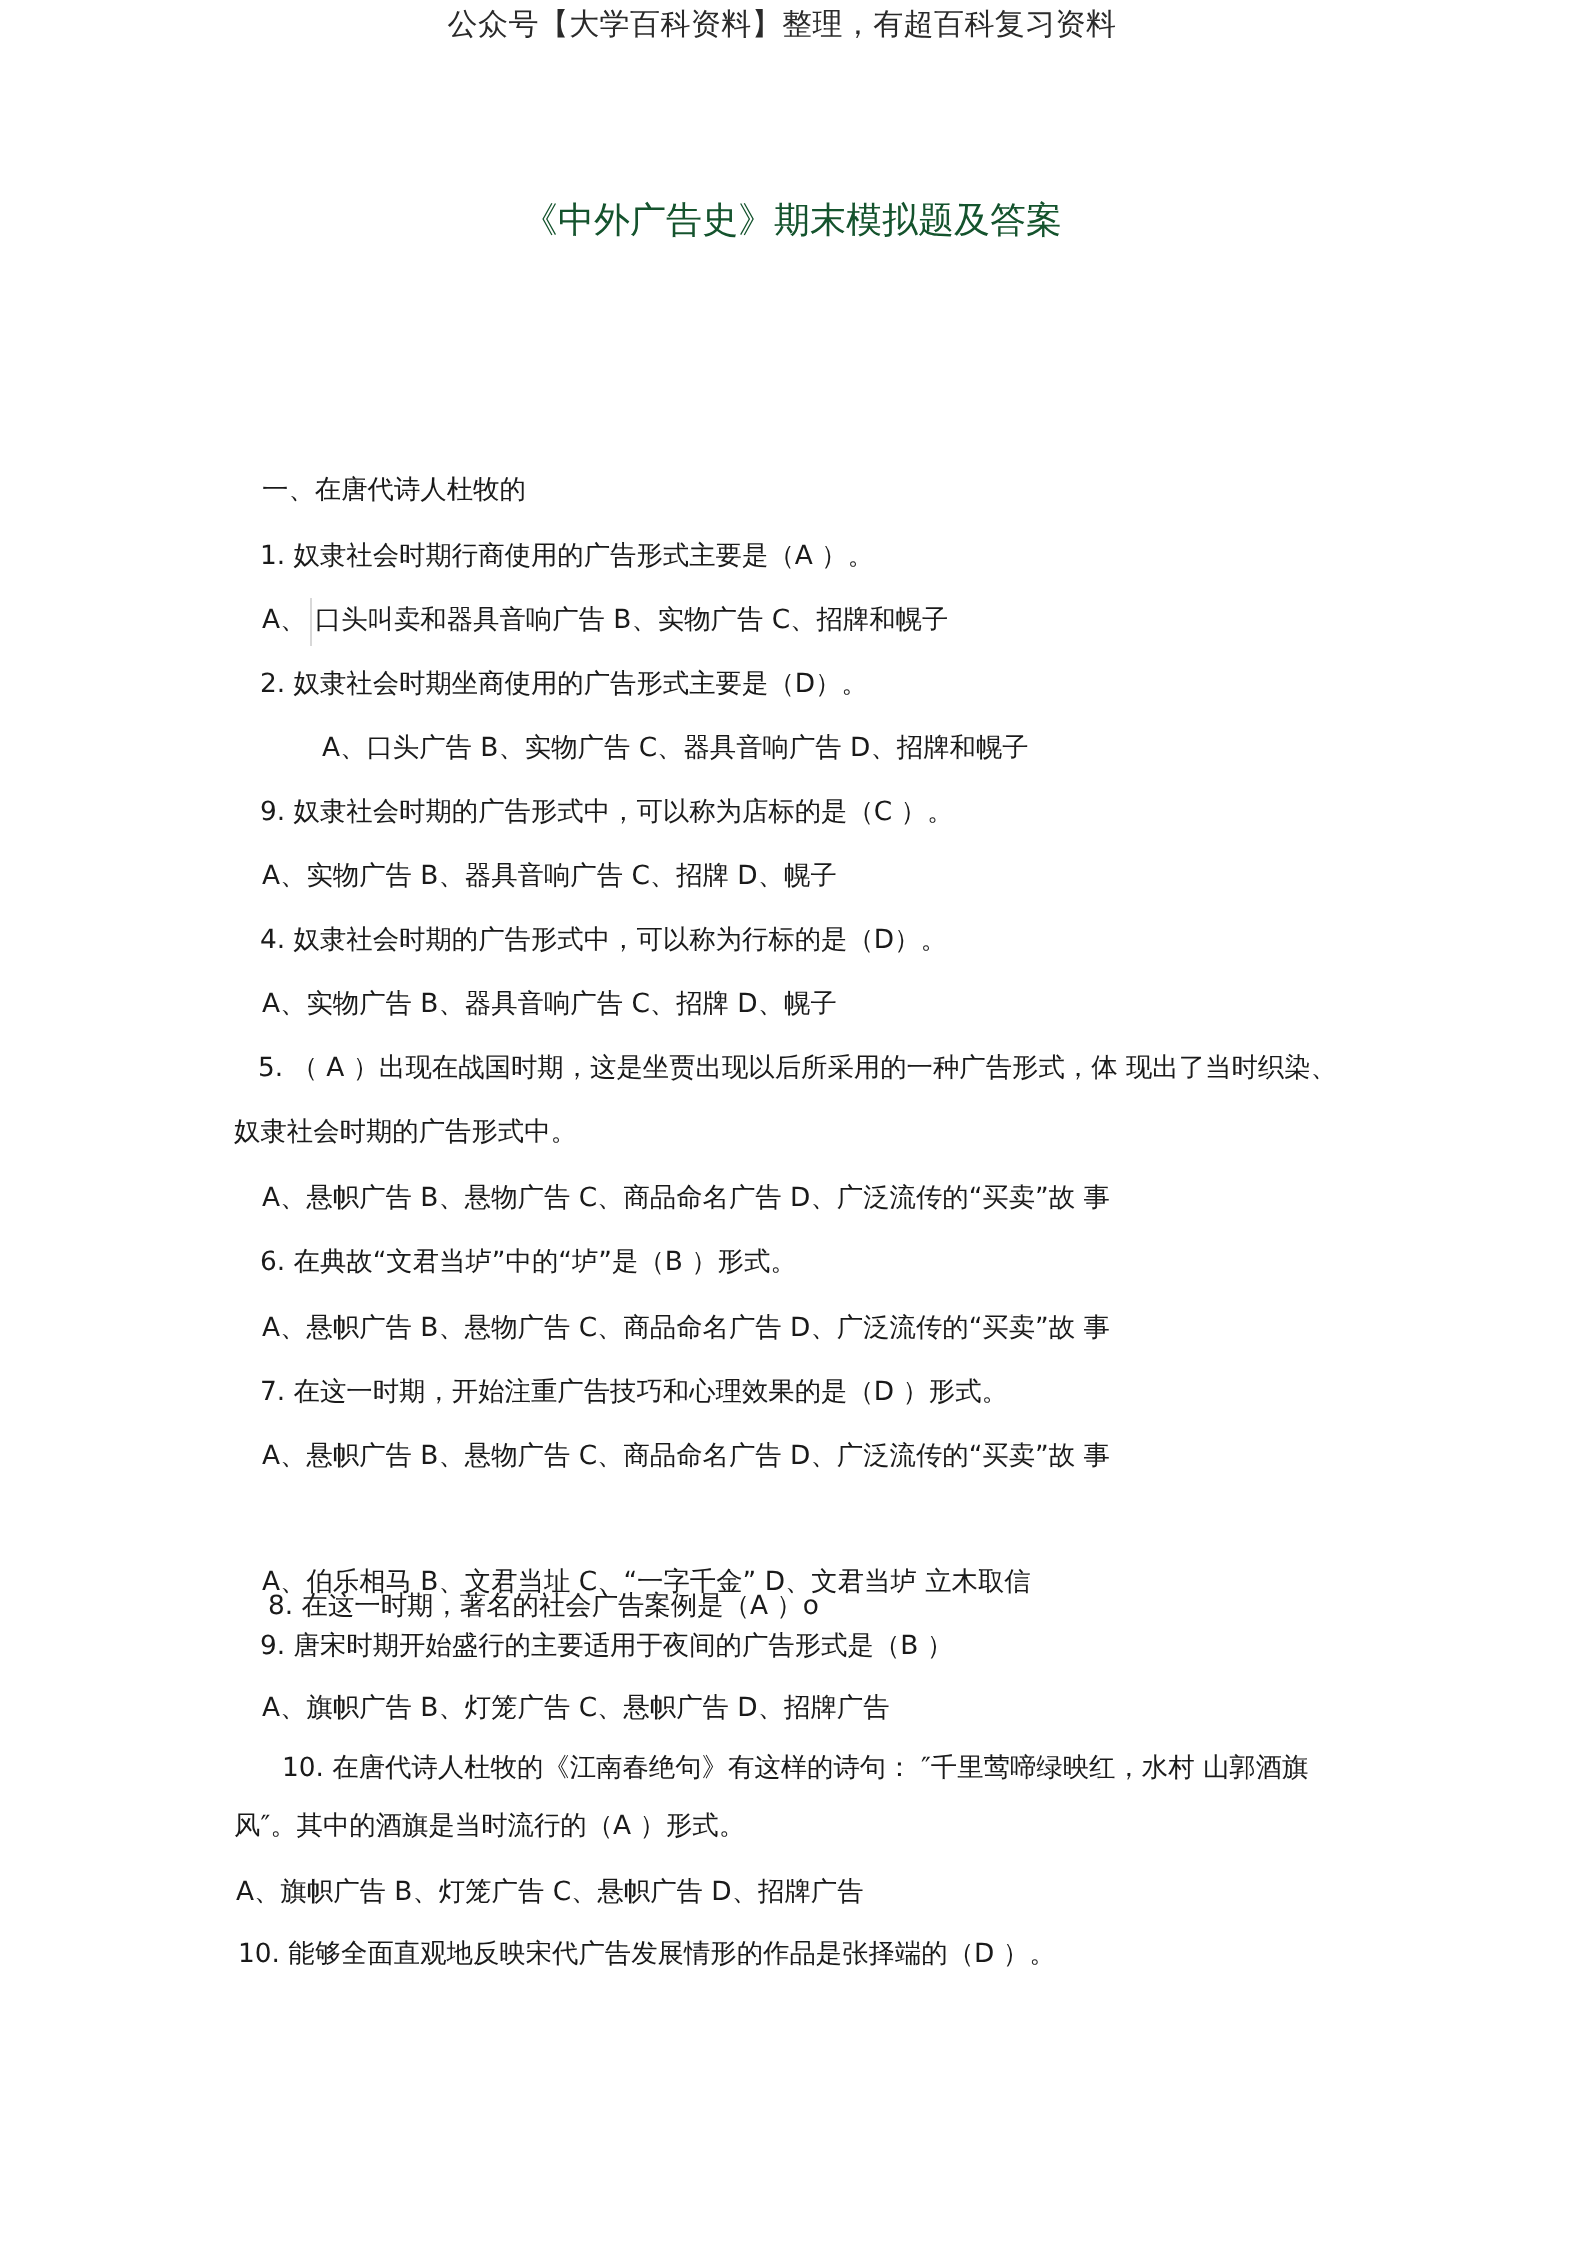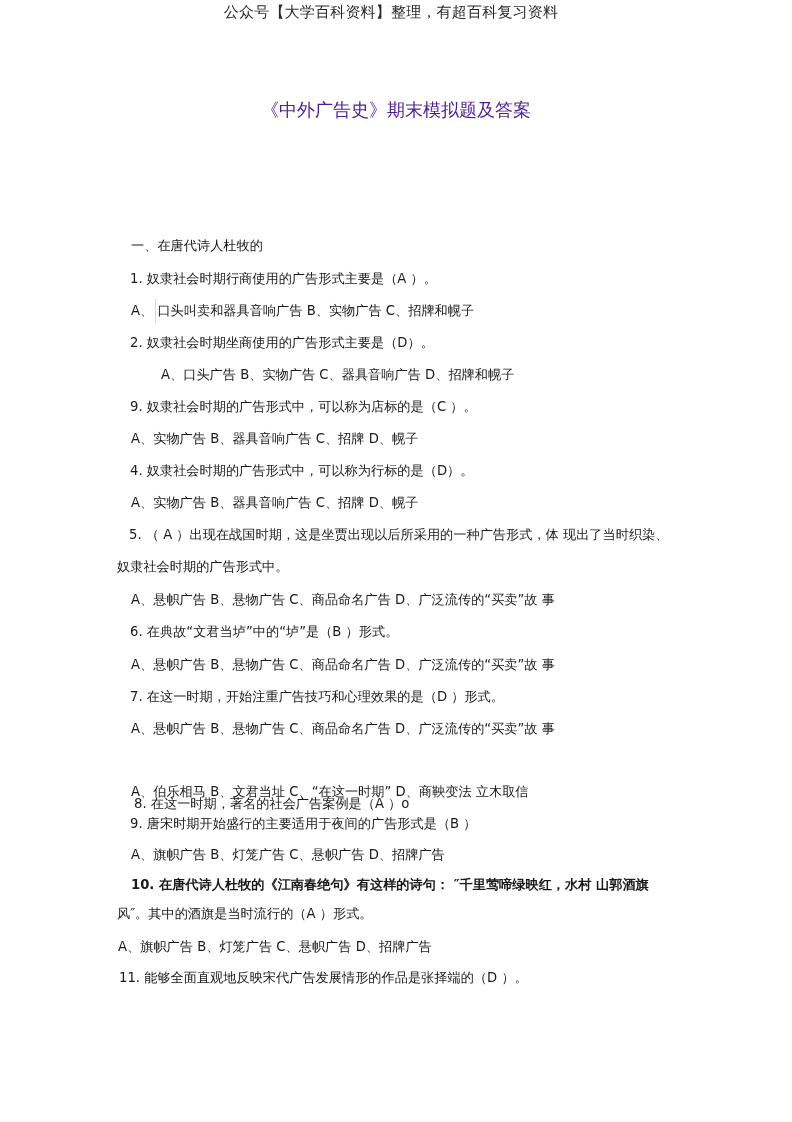--- a/index.html
+++ b/index.html
@@ -8,21 +8,21 @@
       font-family: "DejaVu Sans", "Liberation Sans", sans-serif;
       color: #1a1a1a;
     }
     .header-banner {
       position: absolute; top: 3px; left: 0; width: 782px; text-align: center;
       font-family: "DejaVu Serif", "Liberation Serif", serif;
       font-size: 15px; color: #2a2a2a; letter-spacing: 0.2px;
     }
     .doc-title {
       position: absolute; top: 98px; left: 0; width: 792px; text-align: center;
-      font-size: 18px; color: #4c1d95;
+      font-size: 18px; color: #14532d;
     }
     .line {
       position: absolute; font-size: 13.2px; white-space: nowrap; color: #1a1a1a;
       line-height: 18px;
     }
     .section-heading { font-weight: normal; }
     .vbar {
       position: absolute; left: 155px; top: 299px; width: 1px; height: 24px; background: #d8d8d8;
     }
   </style>
@@ -52,22 +52,22 @@
 <div class="line" style="top:558px; left:117px;">奴隶社会时期的广告形式中。</div>
 <div class="line" style="top:591px; left:131px;">A、悬帜广告 B、悬物广告 C、商品命名广告  D、广泛流传的“买卖”故  事</div>
 
 <div class="line" style="top:623px; left:130px;text-align:right;">6.  在典故“文君当垆”中的“垆”是（B ）形式。</div>
 <div class="line" style="top:656px; left:131px;">A、悬帜广告 B、悬物广告 C、商品命名广告  D、广泛流传的“买卖”故  事</div>
 
 <div class="line" style="top:688px; left:130px;">7.  在这一时期，开始注重广告技巧和心理效果的是（D ）形式。</div>
 <div class="line" style="top:720px; left:131px;">A、悬帜广告 B、悬物广告 C、商品命名广告  D、广泛流传的“买卖”故  事</div>
 
 <div class="line" style="top:751px; left:134px;margin-top:44px;">8.  在这一时期，著名的社会广告案例是（A ）o</div>
-<div class="line" style="top:783px; left:131px;">A、伯乐相马  B、文君当址  C、“在这一时期”  D、商鞅变法  立木取信</div>
+<div class="line" style="top:783px; left:131px;">A、伯乐相马  B、文君当址  C、“一字千金”  D、文君当垆  立木取信</div>
 
 <div class="line" style="top:815px; left:130px;">9.  唐宋时期开始盛行的主要适用于夜间的广告形式是（B ）</div>
 <div class="line" style="top:846px; left:131px;">A、旗帜广告  B、灯笼广告  C、悬帜广告                        D、招牌广告</div>
 
-<div class="line" style="top:876px; left:131px;font-weight:bold;">10.  在唐代诗人杜牧的《江南春绝句》有这样的诗句：  ″千里莺啼绿映红，水村    山郭酒旗</div>
+<div class="line" style="top:876px; left:141px;">10.  在唐代诗人杜牧的《江南春绝句》有这样的诗句：  ″千里莺啼绿映红，水村    山郭酒旗</div>
 <div class="line" style="top:905px; left:117px;">风″。其中的酒旗是当时流行的（A ）形式。</div>
 <div class="line" style="top:938px; left:118px;">A、旗帜广告  B、灯笼广告  C、悬帜广告  D、招牌广告</div>
 
-<div class="line" style="top:969px; left:119px;">11.  能够全面直观地反映宋代广告发展情形的作品是张择端的（D ）。</div>
+<div class="line" style="top:969px; left:119px;">10.  能够全面直观地反映宋代广告发展情形的作品是张择端的（D ）。</div>
 
 </body></html>

